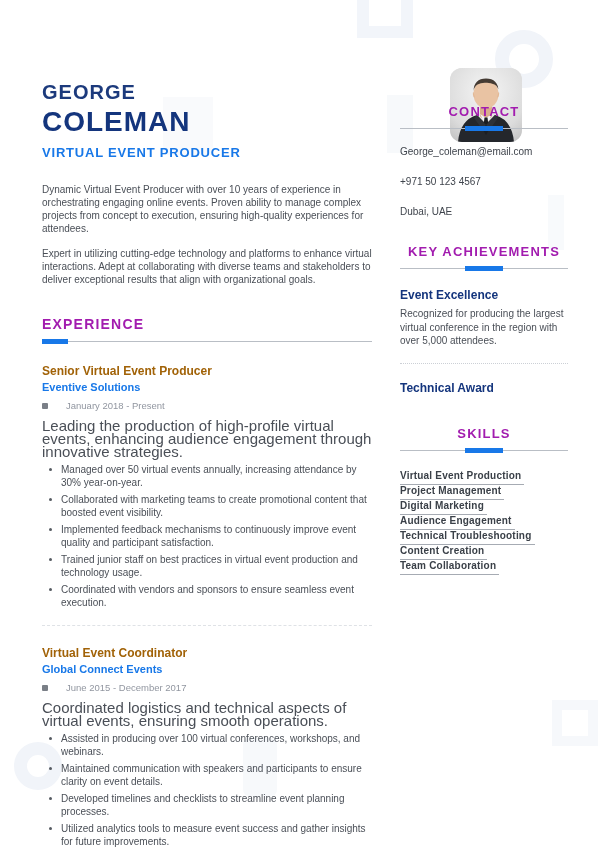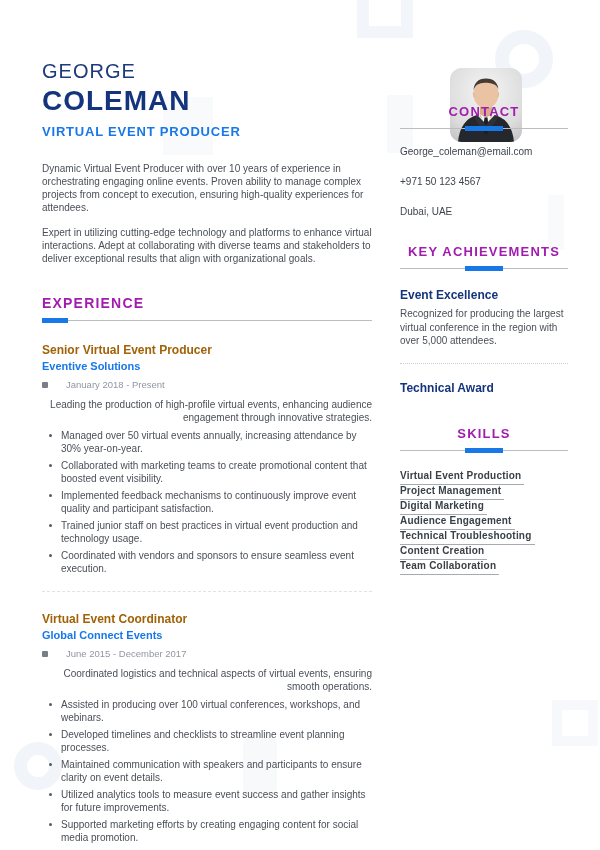--- a/index.html
+++ b/index.html
@@ -12,21 +12,21 @@
   .wm-sq-outline { border:12px solid #f2f5fa; background:transparent; }
   .wm-ring { border-radius:50%; border:14px solid #f1f4f9; background:transparent; }
   .wm-fill { background:#f3f6fa; }
 
   
   .columns { position:relative; display:flex; }
   .left-col { width:330px; margin-left:42px; }
   .right-col { width:168px; margin-left:28px; }
 
   
-  .first-name { margin-top:60px; font-size:20px; font-weight:400; letter-spacing:1px; color:#1c3a7c; }
+  .first-name { margin-top:81px; font-size:20px; font-weight:700; letter-spacing:1px; color:#1c3a7c; }
   .last-name { margin-top:2px; font-size:28px; font-weight:800; letter-spacing:1px; color:#14357d; }
   .role-title { margin-top:7px; font-size:13px; font-weight:600; letter-spacing:0.8px; color:#1878e8; }
 
   .photo { position:absolute; left:450px; top:68px; width:72px; height:74px; border-radius:12px; overflow:hidden; box-shadow:0 0 0 1px #e3e3e3 inset; }
 
   
   .summary { margin-top:23px; }
   .summary p { font-size:10px; line-height:13px; color:#4a4f57; margin-bottom:12px; }
 
   
@@ -37,21 +37,21 @@
   .rule.centered .accent { left:50%; transform:translateX(-50%); width:38px; }
 
   .experience-section { margin-top:30px; }
 
   
   .job { margin-top:20px; }
   .job-title { font-size:12px; font-weight:700; color:#a16207; }
   .company { margin-top:3px; font-size:11px; font-weight:700; color:#1878e8; }
   .job-meta { display:flex; align-items:center; margin-top:7px; color:#9196a0; font-size:9.5px;gap:11px; }
   .cal-icon { display:inline-block; width:6px; height:6px; background:#7a7f87; border-radius:1px; margin-right:7px; }
-  .job-desc { margin-top:8px; font-size:10px; line-height:13px; color:#4a4f57;text-align:right; }
+  .job-desc { margin-top:8px; font-size:15px; line-height:13px; color:#4a4f57; }
   .job ul { list-style:none; margin-top:5px; }
   .job li { position:relative; padding-left:19px; margin-top:4px; font-size:10px; line-height:13px; color:#4a4f57; }
   .job li::before { content:''; position:absolute; left:7px; top:5px; width:3px; height:3px; border-radius:50%; background:#555a61; }
   .job-divider { margin-top:16px; border-top:1px dashed #dfe2e6; }
 
   
   .sidebar-section .sec-heading { text-align:center; font-size:13px; }
   .contact-section { margin-top:104px; }
   .contact-list { margin-top:15px; }
   .contact-item { font-size:10px; color:#3f444c; margin-bottom:19px; }
@@ -145,22 +145,22 @@
         <div class="job">
           <div class="job-title">Virtual Event Coordinator</div>
           <div class="company">Global Connect Events</div>
           <div class="job-meta">
             <span class="cal-icon"></span>
             <span>June 2015 - December 2017</span>
           </div>
           <div class="job-desc">Coordinated logistics and technical aspects of virtual events, ensuring smooth operations.</div>
           <ul>
             <li>Assisted in producing over 100 virtual conferences, workshops, and webinars.</li>
+            <li>Maintained communication with speakers and participants to ensure clarity on event details.</li>
             <li>Developed timelines and checklists to streamline event planning processes.</li>
-            <li>Maintained communication with speakers and participants to ensure clarity on event details.</li>
             <li>Utilized analytics tools to measure event success and gather insights for future improvements.</li>
             <li>Supported marketing efforts by creating engaging content for social media promotion.</li>
           </ul>
         </div>
       </div>
     </div>
 
     <div class="right-col">
 
       <div class="sidebar-section contact-section">

